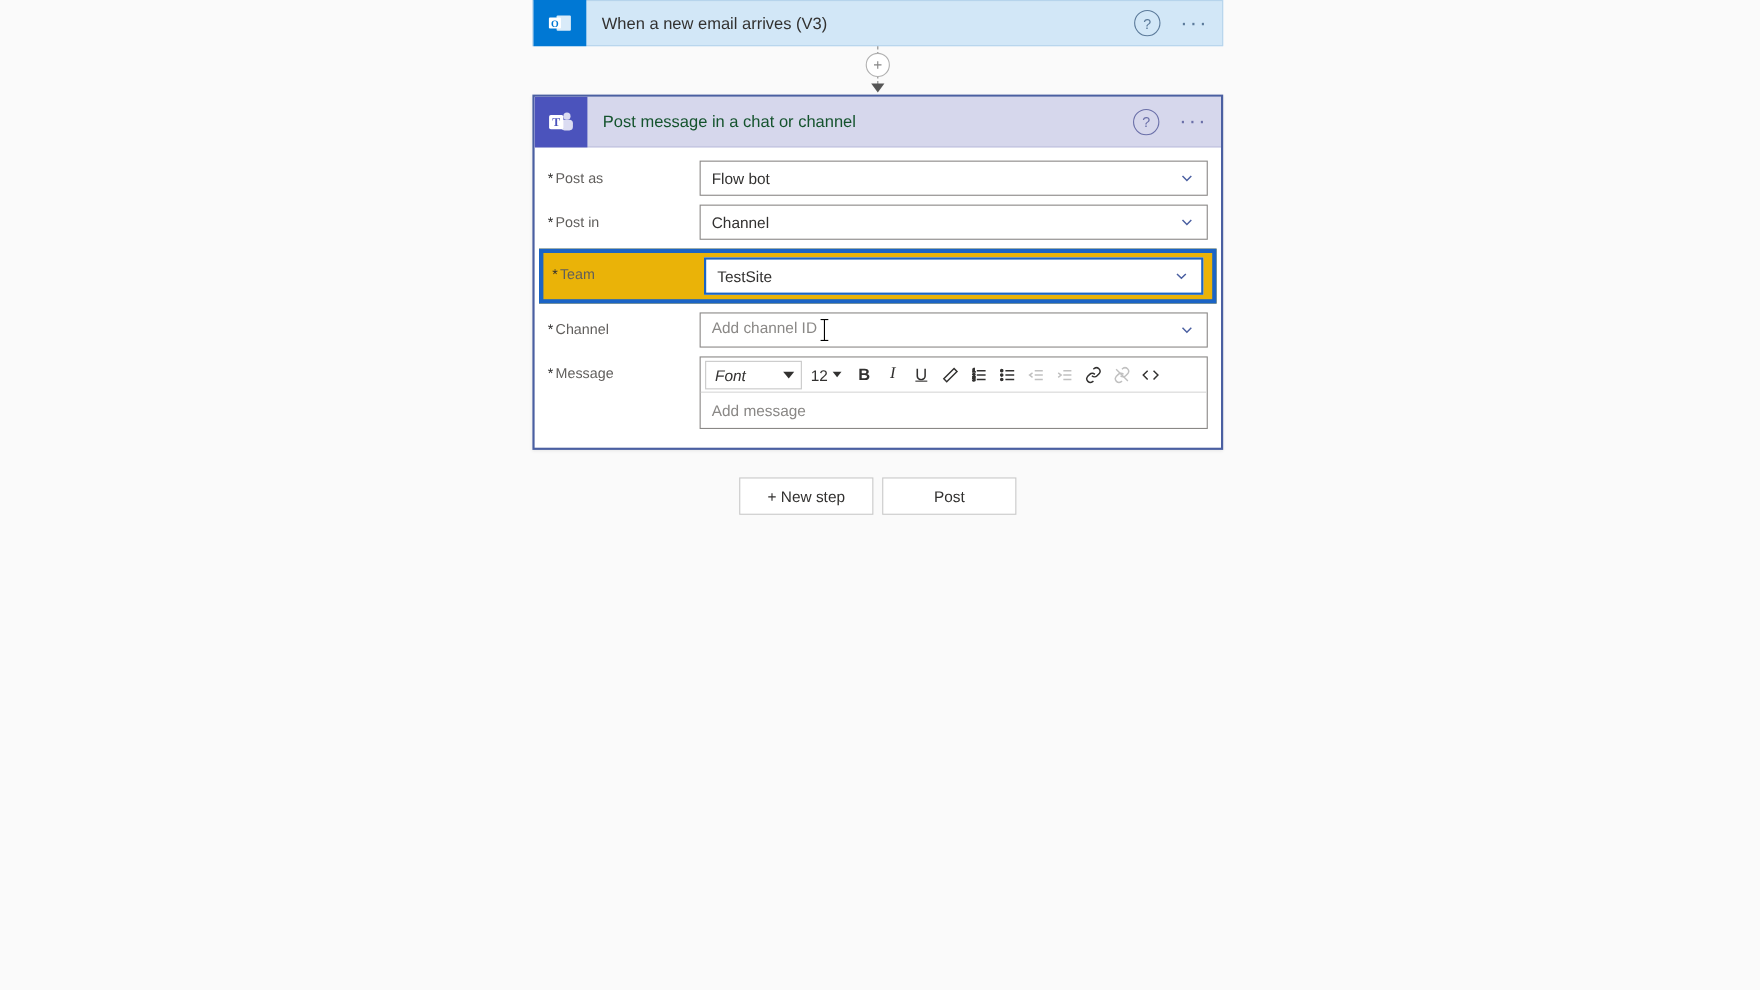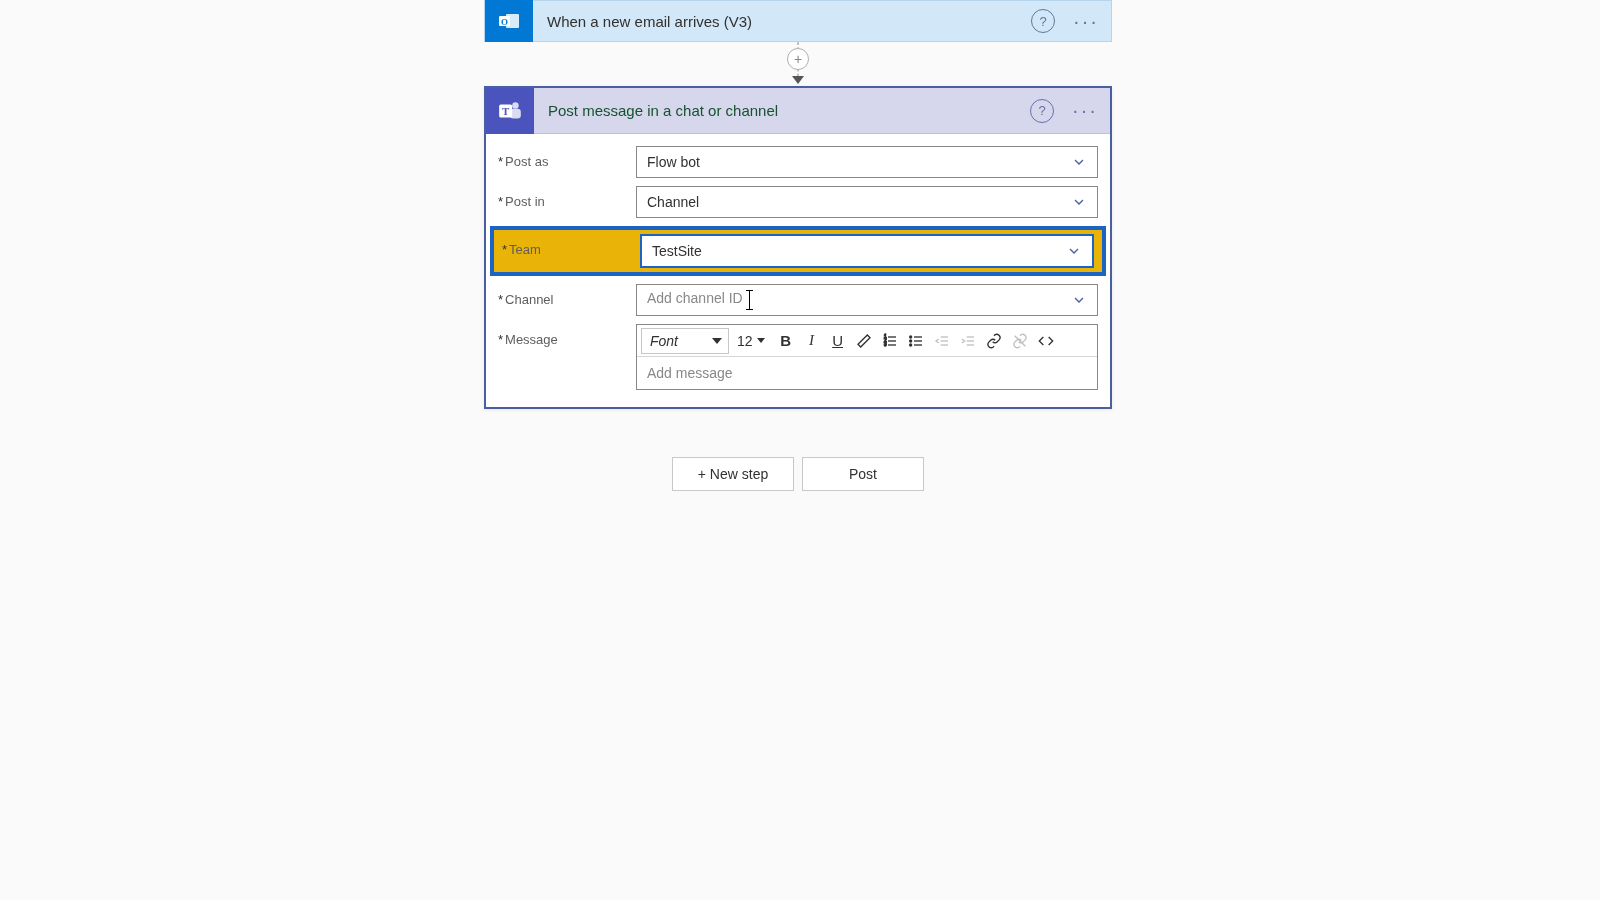--- a/index.html
+++ b/index.html
@@ -339,21 +339,21 @@
     min-height: 30px;
     padding: 8px 10px;
     color: #8a8886;
     font-size: 14px;
   }
 
   
   .footer-buttons {
     position: absolute;
     left: 484px;
-    top: 457px;
+    top: 434px;
     width: 628px;
     display: flex;
     justify-content: center;
     gap: 8px;
   }
   .footer-btn {
     min-width: 122px;
     height: 34px;
     border: 1px solid #c8c8c8;
     background: #fff;

